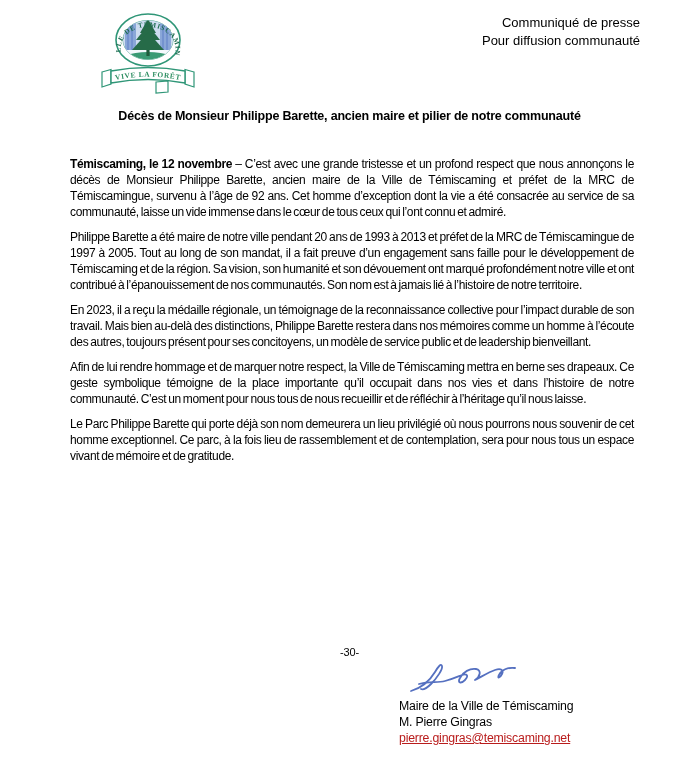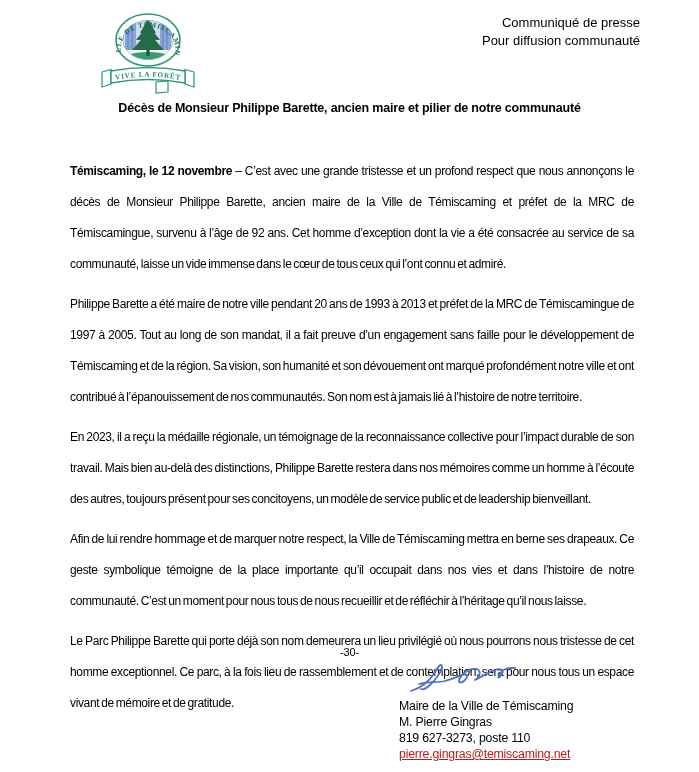--- a/index.html
+++ b/index.html
@@ -5,25 +5,25 @@
   html,body { margin:0; padding:0; background:#fff; }
   .page {
     position:relative; width:699px; height:772px; background:#ffffff;
     font-family:"Liberation Sans", sans-serif; color:#000; overflow:hidden;
   }
   
   .logo { position:absolute; left:98px; top:8px; width:100px; height:94px; }
   .header-right { position:absolute; top:14px; right:59px; text-align:right; font-size:13px; line-height:18px; }
   .header-right .release-type { font-weight:normal; }
   
-  .doc-title { position:absolute; top:101px; left:60px; right:60px; margin:0;
+  .doc-title { position:absolute; top:101px; left:60px; right:60px; margin:8px;
     text-align:center; font-size:12.5px; font-weight:bold; letter-spacing:-0.2px; }
   
   .body { position:absolute; top:156px; left:70px; width:564px;
-    font-size:12px; line-height:31px; text-align:justify;
+    font-size:12px; line-height:16px; text-align:justify;
     letter-spacing:-0.35px; word-spacing:-1.1px; }
   .body p { margin:0 0 9px 0; }
   
   .end-mark { position:absolute; top:646px; left:0; width:100%; text-align:center;
     font-size:11px; letter-spacing:-0.2px; }
   
   .signature { position:absolute; left:399px; top:660px; font-size:12.3px; line-height:16px; letter-spacing:-0.2px; }
   .sig-ink { display:block; margin:0 0 1px 8px; }
   .sig-email { color:#b91c1c; text-decoration:underline; cursor:pointer; }
   .seal-ring-text { font-family:"Liberation Serif", serif; font-weight:bold; fill:#1d6b4f; font-size:7px; letter-spacing:0.8px; }
@@ -82,31 +82,30 @@
     <div>Pour diffusion communauté</div>
   </div>
 
   <h1 class="doc-title">Décès de Monsieur Philippe Barette, ancien maire et pilier de notre communauté</h1>
 
   <div class="body">
     <p><strong>Témiscaming, le 12 novembre</strong><span> – C’est avec une grande tristesse et un profond respect que nous annonçons le décès de Monsieur Philippe Barette, ancien maire de la Ville de Témiscaming et préfet de la MRC de Témiscamingue, survenu à l’âge de 92 ans. Cet homme d’exception dont la vie a été consacrée au service de sa communauté, laisse un vide immense dans le cœur de tous ceux qui l’ont connu et admiré.</span></p>
     <p>Philippe Barette a été maire de notre ville pendant 20 ans de 1993 à 2013 et préfet de la MRC de Témiscamingue de 1997 à 2005. Tout au long de son mandat, il a fait preuve d’un engagement sans faille pour le développement de Témiscaming et de la région. Sa vision, son humanité et son dévouement ont marqué profondément notre ville et ont contribué à l’épanouissement de nos communautés. Son nom est à jamais lié à l’histoire de notre territoire.</p>
     <p>En 2023, il a reçu la médaille régionale, un témoignage de la reconnaissance collective pour l’impact durable de son travail. Mais bien au-delà des distinctions, Philippe Barette restera dans nos mémoires comme un homme à l’écoute des autres, toujours présent pour ses concitoyens, un modèle de service public et de leadership bienveillant.</p>
     <p>Afin de lui rendre hommage et de marquer notre respect, la Ville de Témiscaming mettra en berne ses drapeaux. Ce geste symbolique témoigne de la place importante qu’il occupait dans nos vies et dans l’histoire de notre communauté. C’est un moment pour nous tous de nous recueillir et de réfléchir à l’héritage qu’il nous laisse.</p>
-    <p>Le Parc Philippe Barette qui porte déjà son nom demeurera un lieu privilégié où nous pourrons nous tristesse de cet homme exceptionnel. Ce parc, à la fois lieu de rassemblement et de contemplation, sera pour nous tous un espace vivant de mémoire et de gratitude.</p>
+    <p>Le Parc Philippe Barette qui porte déjà son nom demeurera un lieu privilégié où nous pourrons nous souvenir de cet homme exceptionnel. Ce parc, à la fois lieu de rassemblement et de contemplation, sera pour nous tous un espace vivant de mémoire et de gratitude.</p>
   </div>
 
   <div class="end-mark">-30-</div>
 
   <div class="signature">
     <svg class="sig-ink" width="115" height="37" viewBox="0 0 115 37">
       <g fill="none" stroke="#5570c0" stroke-width="1.8" stroke-linecap="round" stroke-linejoin="round">
         <path d="M 4,31 C 14,28 22,22 28,12 C 31,7 34,3 35,6 C 36,9 30,18 24,24 C 20,28 16,30 14,29"></path>
         <path d="M 12,24 C 22,21 30,23 38,21 C 46,19 50,17 55,15 C 60,13 62,16 58,20 C 54,24 50,23 53,18 C 56,12 63,8 69,9 C 75,10 73,17 68,20 C 74,17 82,12 88,10 C 94,8 97,10 95,14 C 93,18 90,19 92,15 C 94,10 101,7 108,8"></path>
       </g>
     </svg>
     <div>Maire de la Ville de Témiscaming</div>
     <div>M. Pierre Gingras</div>
-    <div>819 627-3273, poste 110</div>
     <div><a class="sig-email">pierre.gingras@temiscaming.net</a></div>
   </div>
 
 </div>
 
 </body></html>

